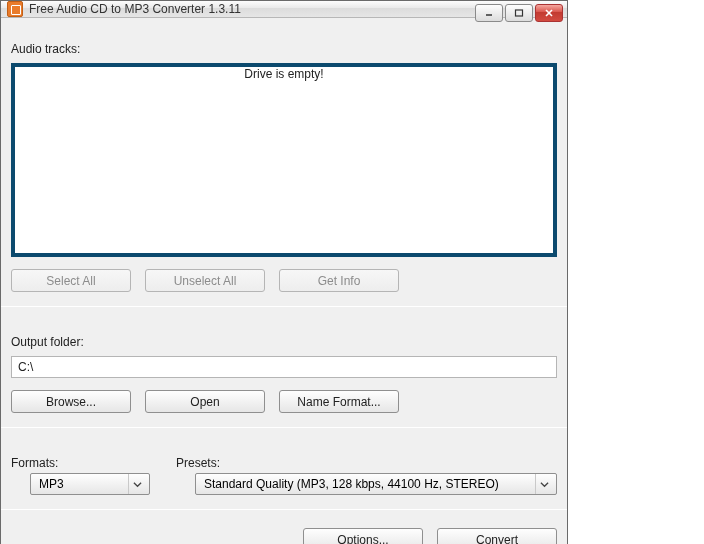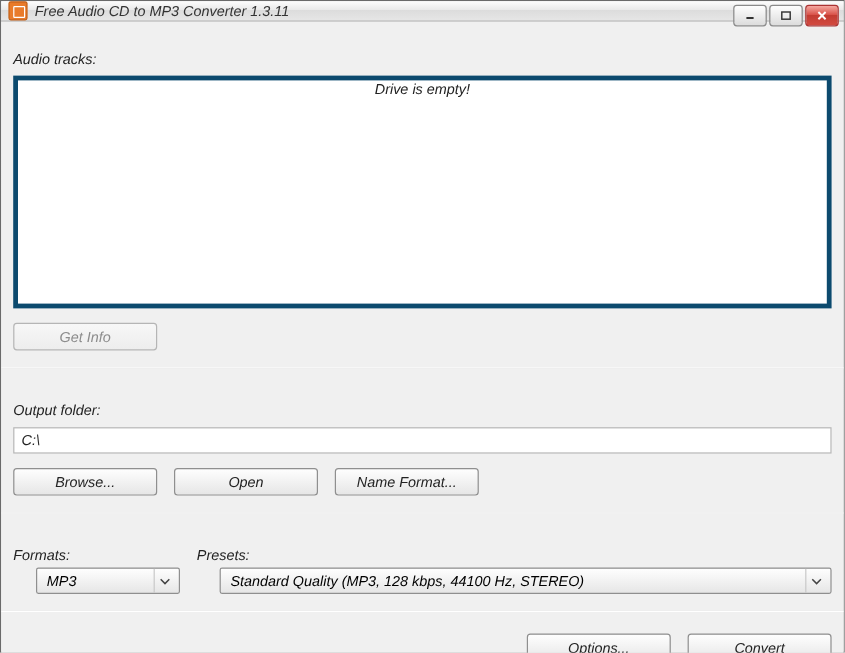--- a/index.html
+++ b/index.html
@@ -5,27 +5,26 @@
   * { box-sizing: border-box; margin: 0; padding: 0; }
   body {
     font-family: "Segoe UI", Tahoma, sans-serif;
     font-size: 12px;
     background: #fff;
     width: 704px;
     height: 544px;
     overflow: hidden;
   }
   .window {
-    width: 704px;
+    width: 568px;
     height: 544px;
     border: 1px solid #6a6a6a;
     background: linear-gradient(to bottom, #f3f3f3 0, #eaeaea 100%);
     display: flex;
     flex-direction: column;
-    font-style: italic;
   }
   .titlebar {
     height: 28px;
     background: linear-gradient(to bottom, #fdfdfd 0, #e9e9e9 45%, #dcdcdc 46%, #e6e6e6 100%);
     border-bottom: 1px solid #b7b7b7;
     display: flex;
     align-items: center;
     padding: 0 2px 0 6px;
     position: relative;
   }
@@ -109,21 +108,21 @@
   }
   .output-input {
     width: 100%;
     height: 22px;
     border: 1px solid #b5b5b5;
     background: #fff;
     padding: 2px 6px;
     font: inherit;
     color: #222;
   }
-  .formats-row { display: flex; gap: 14px; }
+  .formats-row { display: flex; gap: 26px; }
   .formats-col { display: flex; flex-direction: column; }
   .formats-col.wide { flex: 1; }
   .select-wrap {
     position: relative;
     height: 22px;
     border: 1px solid #8f8f8f;
     border-radius: 2px;
     background: linear-gradient(to bottom, #fefefe, #e6e6e6);
     display: flex; align-items: center;
     padding: 0 22px 0 8px;
@@ -171,20 +170,22 @@
     </div>
   </div>
 
   <div class="client">
 
     <div class="label">Audio tracks:</div>
     <div class="tracks-box">
       <span>Drive is empty!</span>
     </div>
     <div class="btn-row">
+      <button class="btn" disabled="">Select All</button>
+      <button class="btn" disabled="">Unselect All</button>
       <button class="btn" disabled="">Get Info</button>
     </div>
 
     <div class="divider"></div>
 
     <div class="label">Output folder:</div>
     <input class="output-input" type="text" value="C:\" style="">
     <div class="btn-row">
       <button class="btn">Browse...</button>
       <button class="btn">Open</button>

